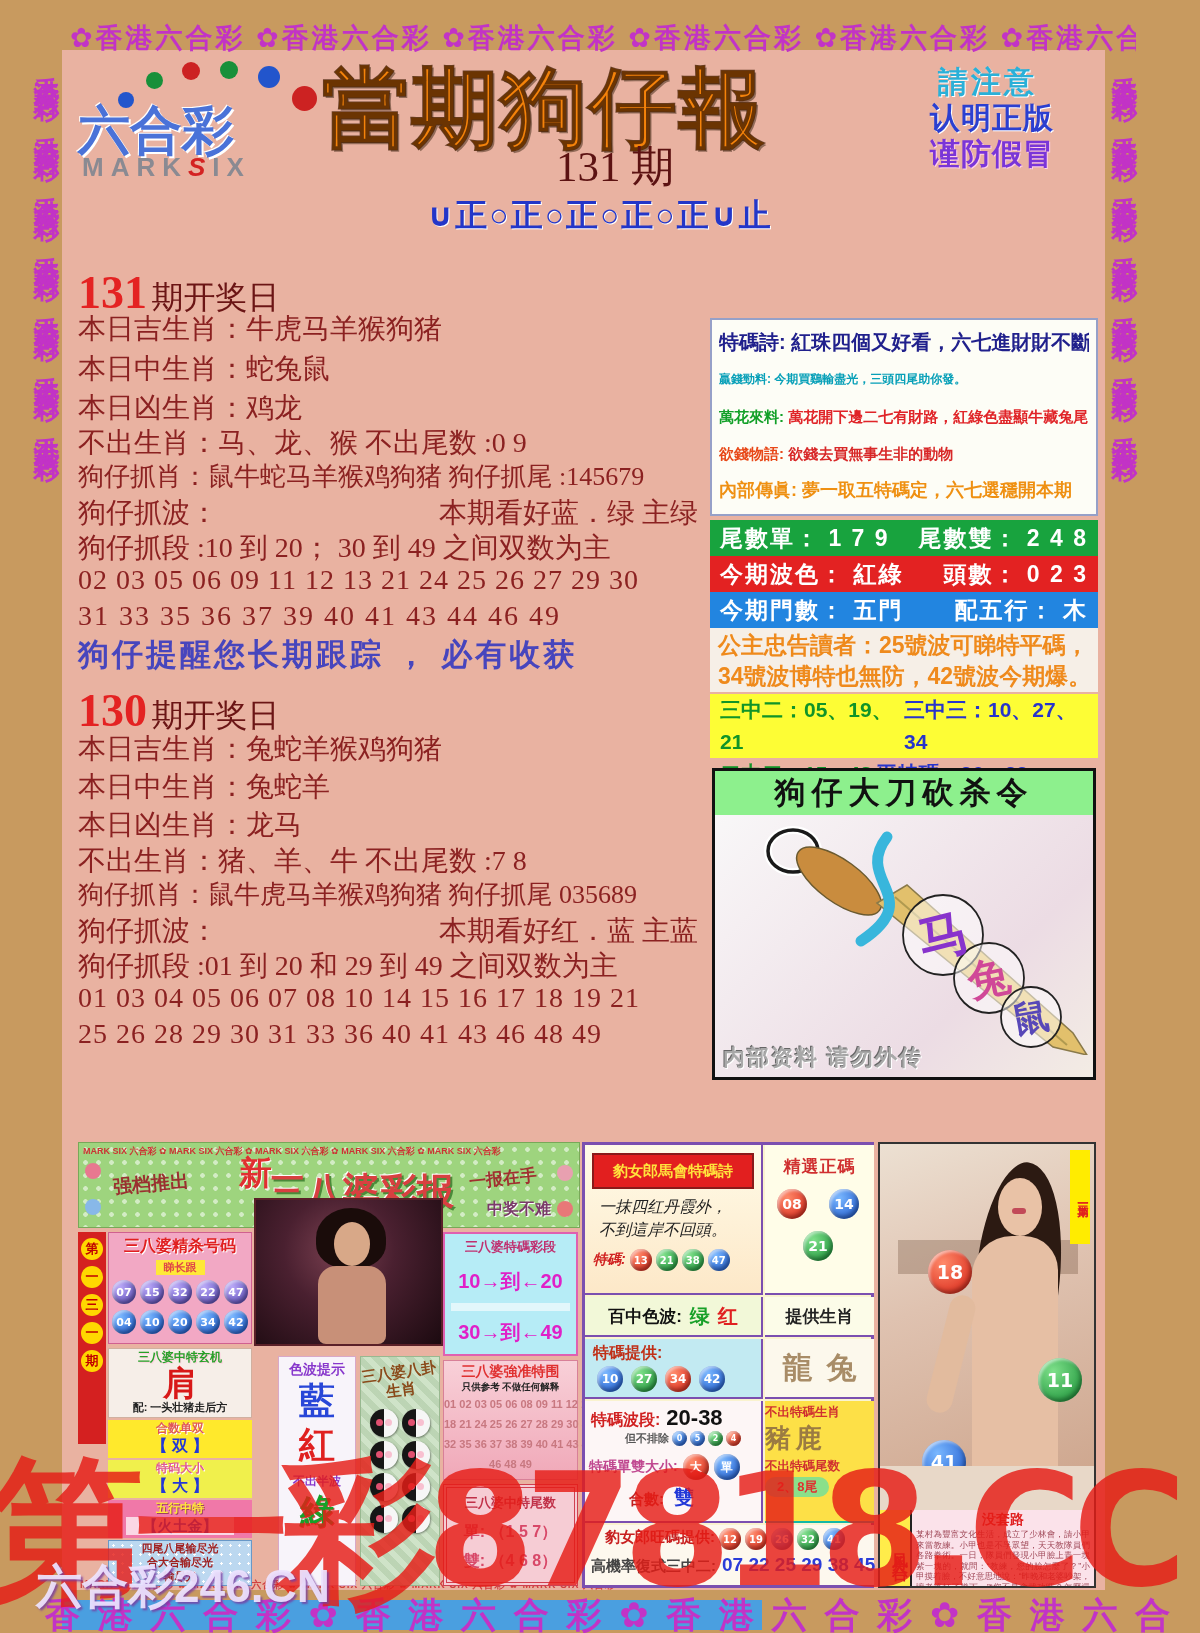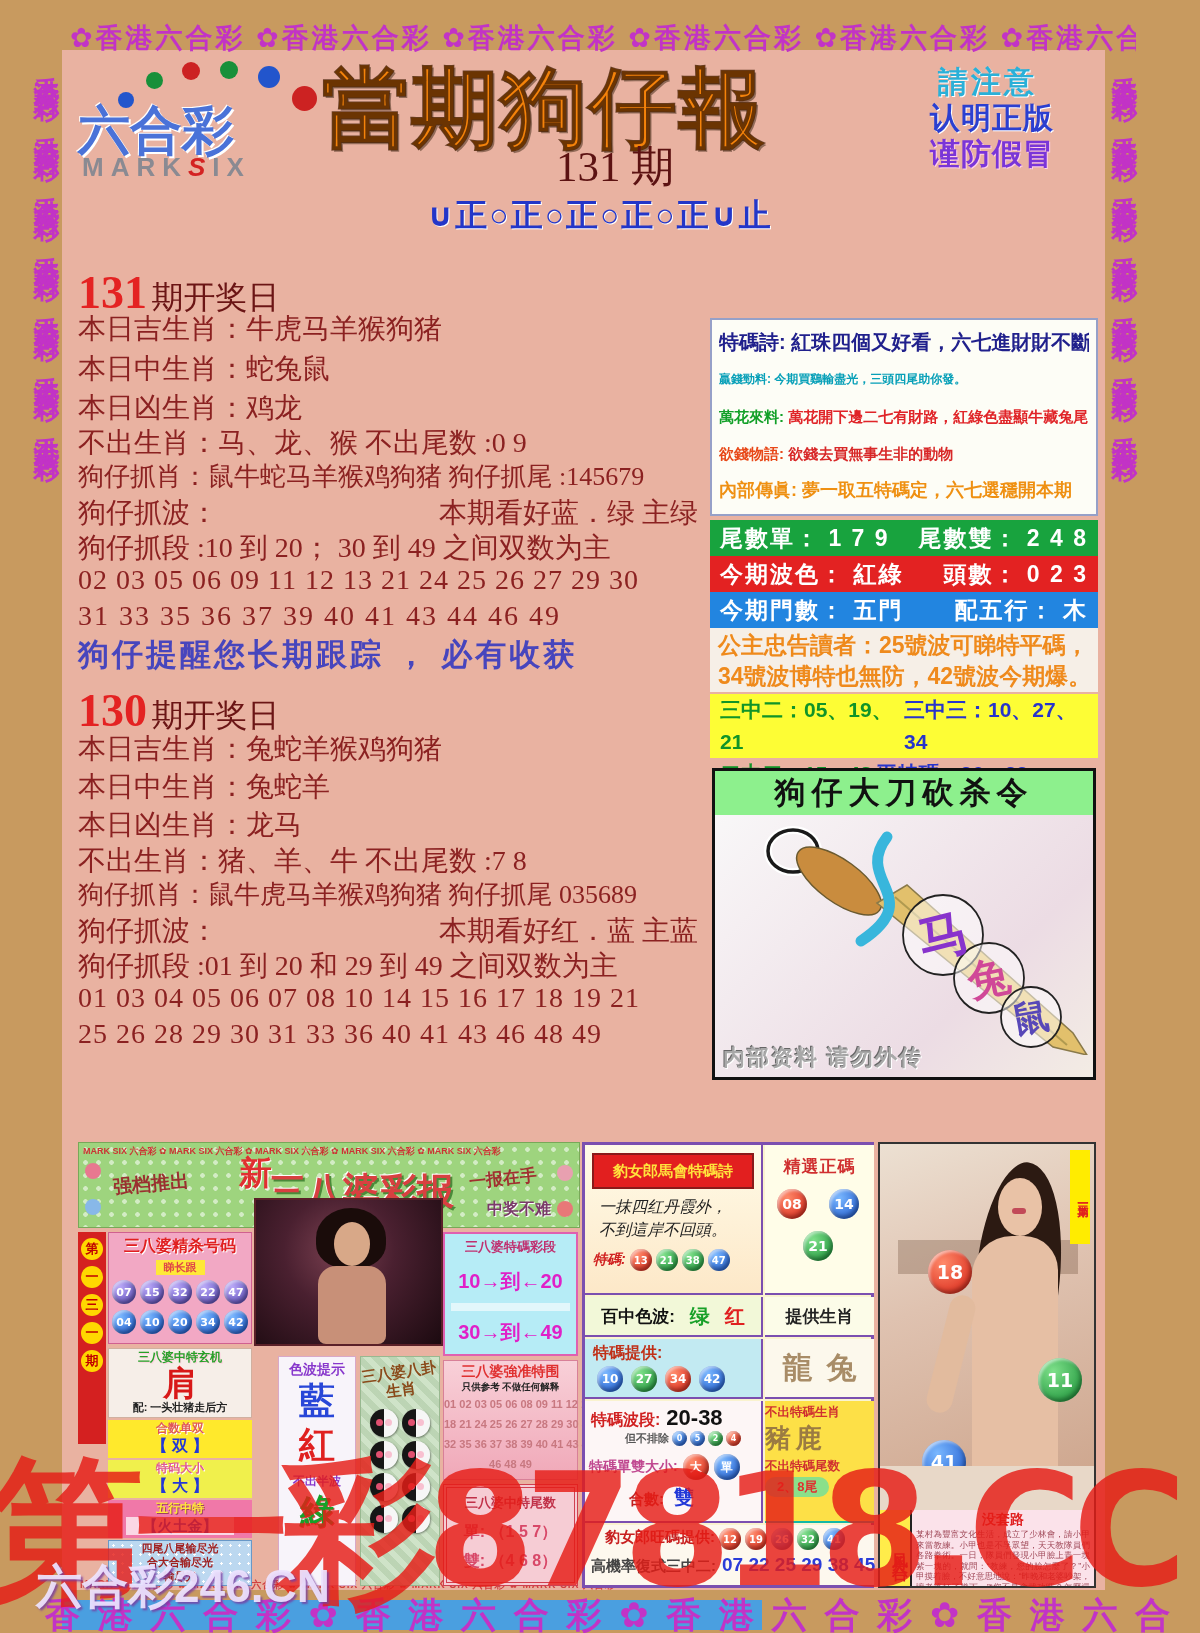--- a/index.html
+++ b/index.html
@@ -286,21 +286,21 @@
       <span class="ball g b22">38</span>
       <span class="ball b b22">47</span>
     </div>
   </div>
   <div class="midcell" style="left:180px;top:0;width:109px;height:150px;border-bottom:2px solid #7b4fb0;background:#fffde8">
     <div class="nw" style="font-size:17px;font-weight:900;color:#d03030;text-align:center;margin-top:10px;letter-spacing:1px">精選正碼</div>
     <span class="ball r b30 abs" style="left:12px;top:44px">08</span>
     <span class="ball b b30 abs" style="left:64px;top:44px">14</span>
     <span class="ball g b30 abs" style="left:38px;top:86px">21</span>
   </div>
-  <div class="midcell" style="left:0;top:152px;width:178px;height:40px;border-right:2px solid #7b4fb0;border-bottom:2px solid #7b4fb0;background:#f2f8d8;display:flex;align-items:center;justify-content:center;gap:15px">
+  <div class="midcell" style="left:0;top:152px;width:178px;height:40px;border-right:2px solid #7b4fb0;border-bottom:2px solid #7b4fb0;background:#f2f8d8;display:flex;align-items:center;justify-content:center;gap:8px">
     <span class="nw" style="font-size:17px;font-weight:900;color:#111">百中色波:</span>
     <span style="font-size:20px;font-weight:900;color:#18a028">绿</span>
     <span style="font-size:20px;font-weight:900;color:#e02020">红</span>
   </div>
   <div class="midcell" style="left:180px;top:152px;width:109px;height:40px;border-bottom:2px solid #7b4fb0;background:#fcfce8;display:flex;align-items:center;justify-content:center">
     <span class="nw" style="font-size:17px;font-weight:bold;color:#222">提供生肖</span>
   </div>
   <div class="midcell" style="left:0;top:194px;width:178px;height:60px;border-right:2px solid #7b4fb0;border-bottom:2px solid #7b4fb0;background:#c2eaf2">
     <div class="nw" style="font-size:16px;font-weight:900;color:#c03018;margin:4px 0 0 8px">特碼提供:</div>
     <div style="display:flex;gap:8px;margin:2px 0 0 12px">

